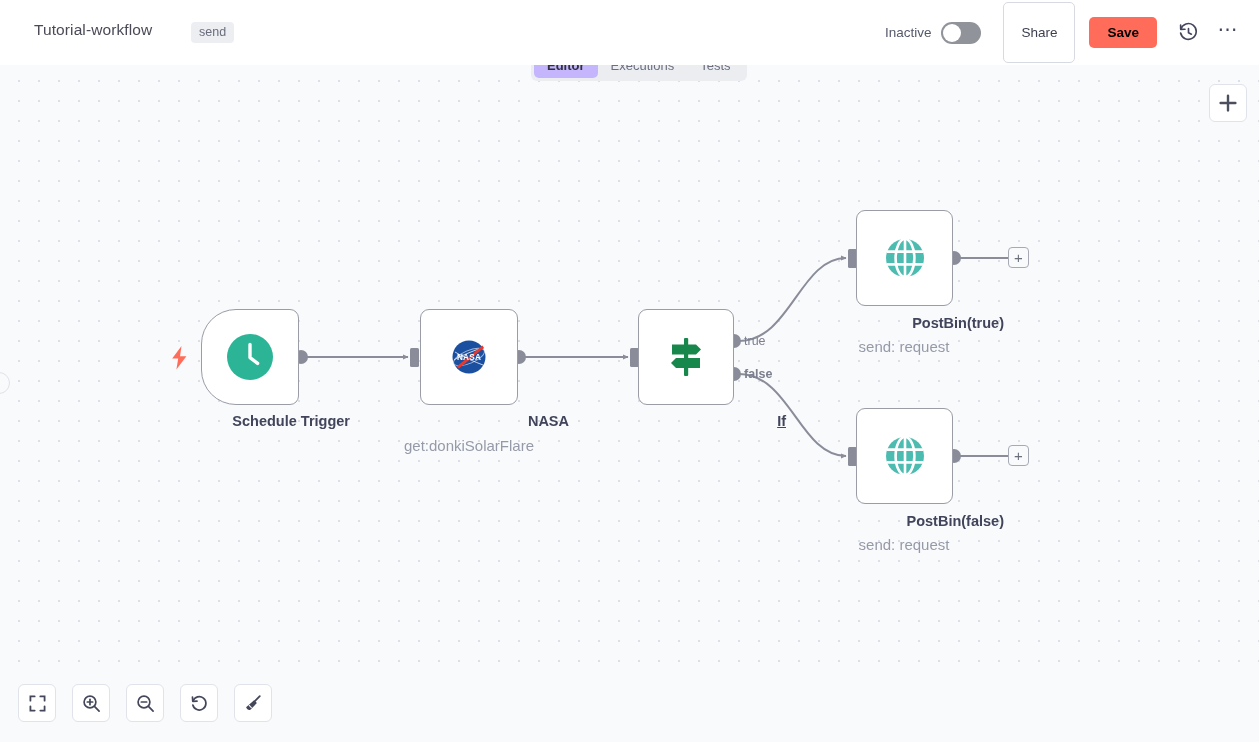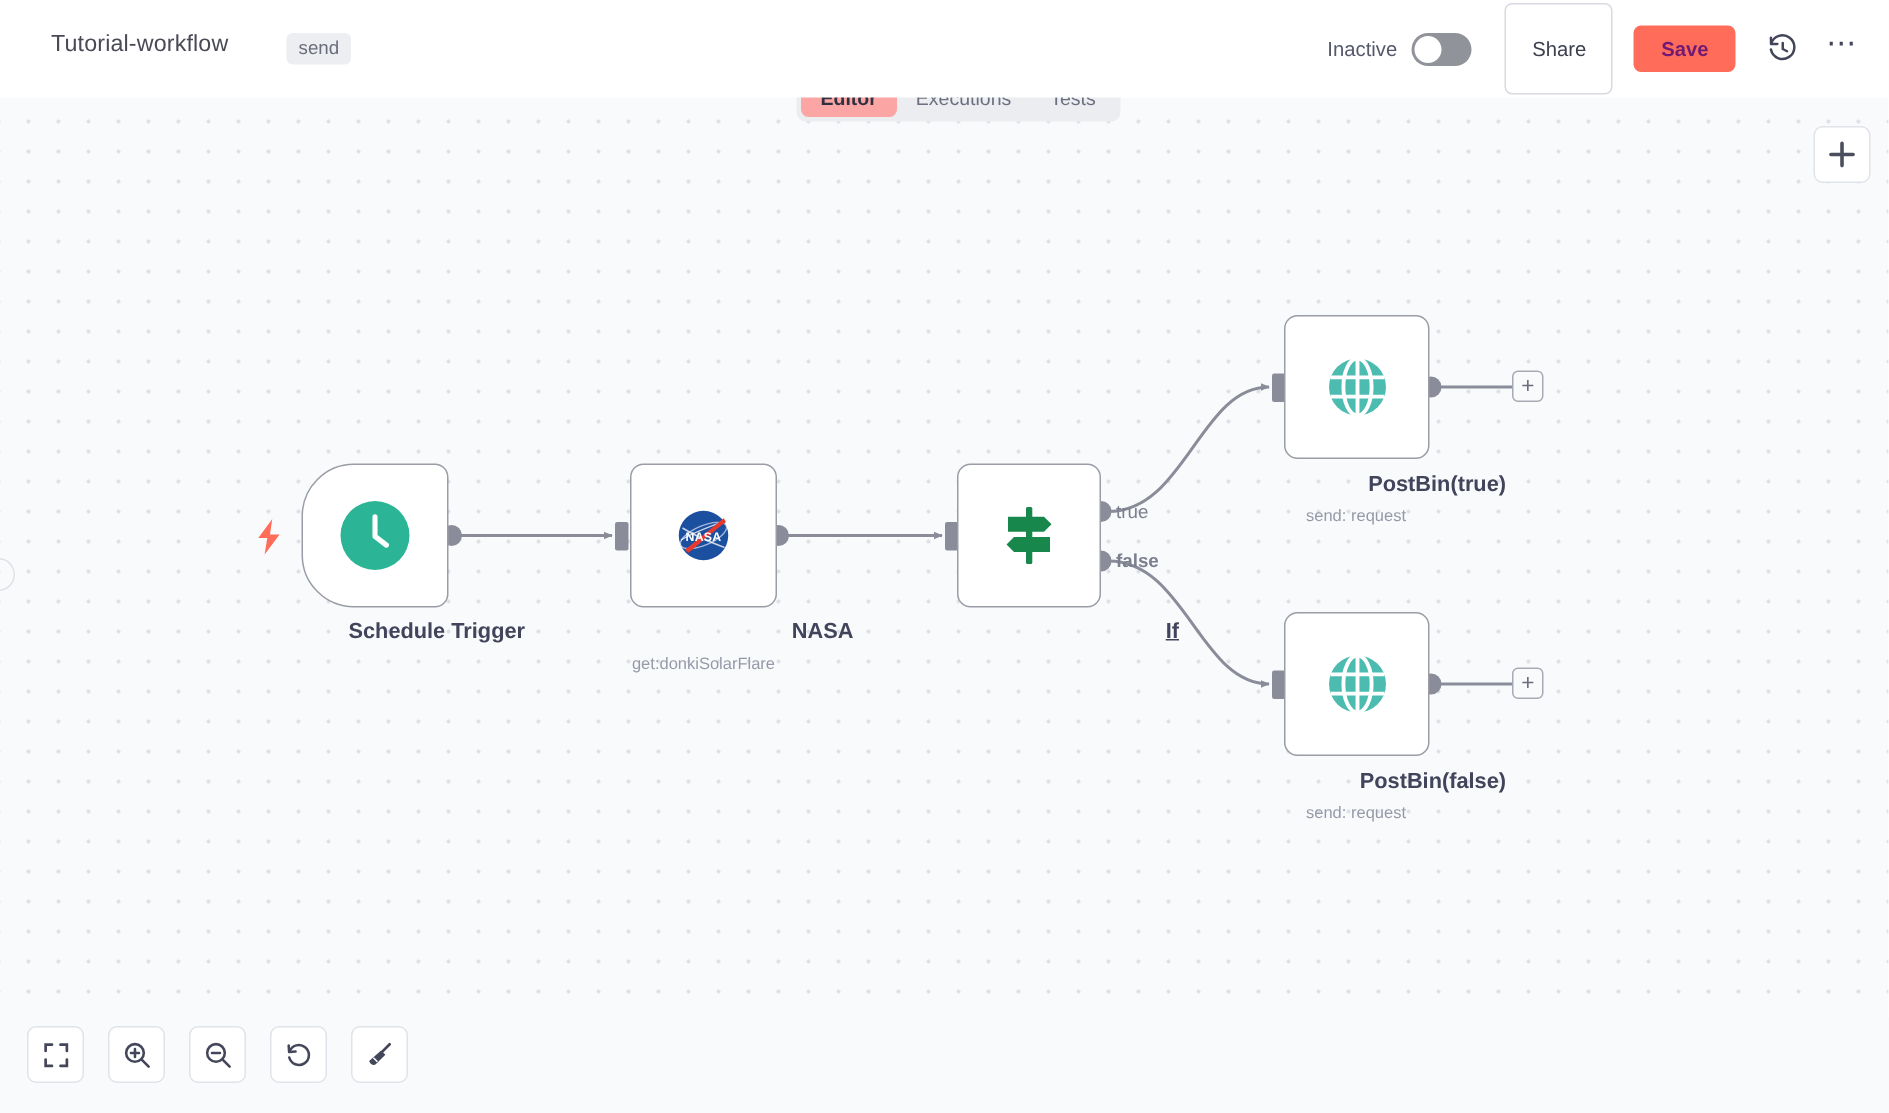--- a/index.html
+++ b/index.html
@@ -46,21 +46,21 @@
     width: 18px; height: 18px; border-radius: 50%;
     background: #fff;
   }
   .btn-share {
     font-size: 13.5px; color: #3c3f4e;
     border: 1px solid #d7dae0; background: #fff;
     border-radius: 5px; padding: 22px 17px; cursor: pointer;
     margin-right: 14px;
   }
   .btn-save {
-    font-size: 13.5px; color: #701a75; font-weight: 600;
+    font-size: 13.5px; color: #000000; font-weight: 600;
     border: none; background: #ff6d5a;
     border-radius: 5px; padding: 8px 18px; cursor: pointer;
     margin-right: 16px;
     text-align: center;
   }
   .icon-btn-plain {
     width: 30px; height: 30px; display: flex;
     align-items: center; justify-content: center;
     cursor: pointer; color: #4b4e5c;
   }
@@ -72,21 +72,21 @@
     position: absolute; left: 531px; top: 49px;
     height: 32px; background: #ebedf1; border-radius: 6px;
     display: flex; align-items: center; padding: 3px;
     z-index: 35;
   }
   .tab {
     font-size: 13px; color: #6c6f80;
     padding: 5px 13px; border-radius: 5px; cursor: pointer;
     white-space: nowrap;
   }
-  .tab.active { background: #fca5a5; color: #2f3140; font-weight: 600; }
+  .tab.active { background: #c4b5fd; color: #2f3140; font-weight: 600; }
 
   
   .canvas {
     position: absolute; left: 0; top: 65px;
     width: 1259px; height: 612px;
     background-color: #f9fafc;
     background-image: radial-gradient(#dcdfe6 1.1px, transparent 1.1px);
     background-size: 20px 20px;
     background-position: 9px 6px;
     overflow: hidden;
@@ -106,21 +106,21 @@
   .node.trigger {
     border-radius: 35px 9px 9px 35px;
   }
   .node-label {
     position: absolute; text-align: right;
     font-size: 14.5px; font-weight: 700; color: #41445a;
     white-space: nowrap; z-index: 6;
   }
   .node-sub {
     position: absolute; text-align: center;
-    font-size: 11px; color: #969aa8; white-space: nowrap; z-index: 6;
+    font-size: 15px; color: #969aa8; white-space: nowrap; z-index: 6;
   }
   .port-label {
     position: absolute; font-size: 12.5px; color: #7b7f8e;
     white-space: nowrap; z-index: 7;
   }
   .plus-stub {
     position: absolute; width: 21px; height: 21px;
     border: 1.4px solid #a7aab4; border-radius: 4px;
     background: #f9fafc;
     display: flex; align-items: center; justify-content: center;

